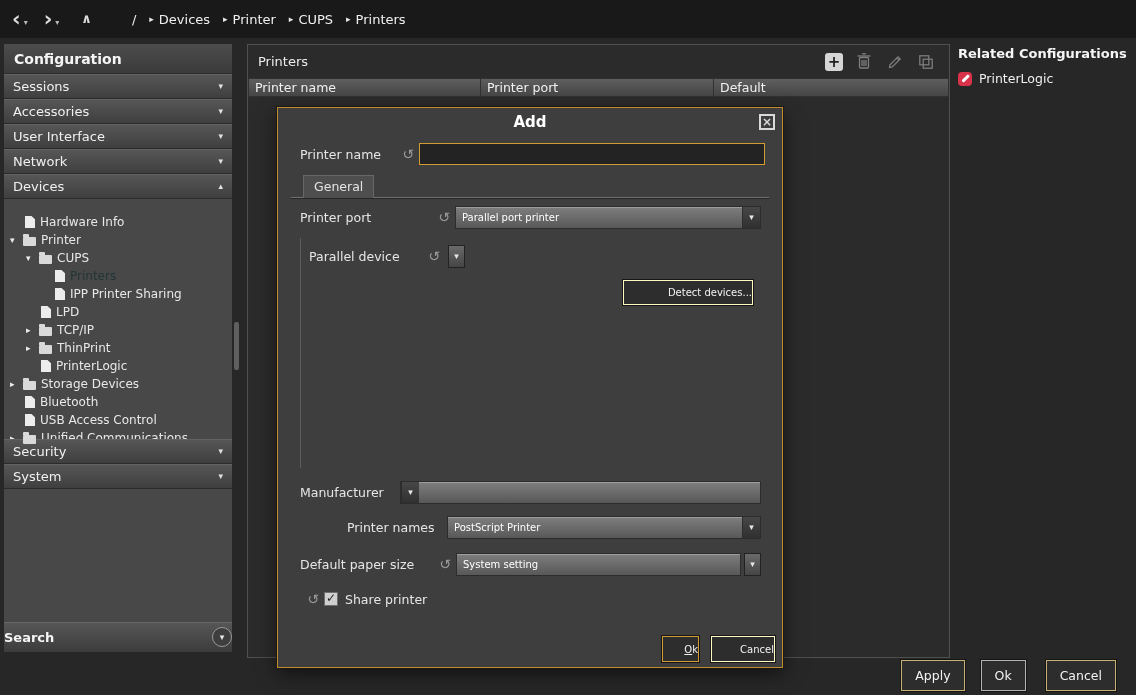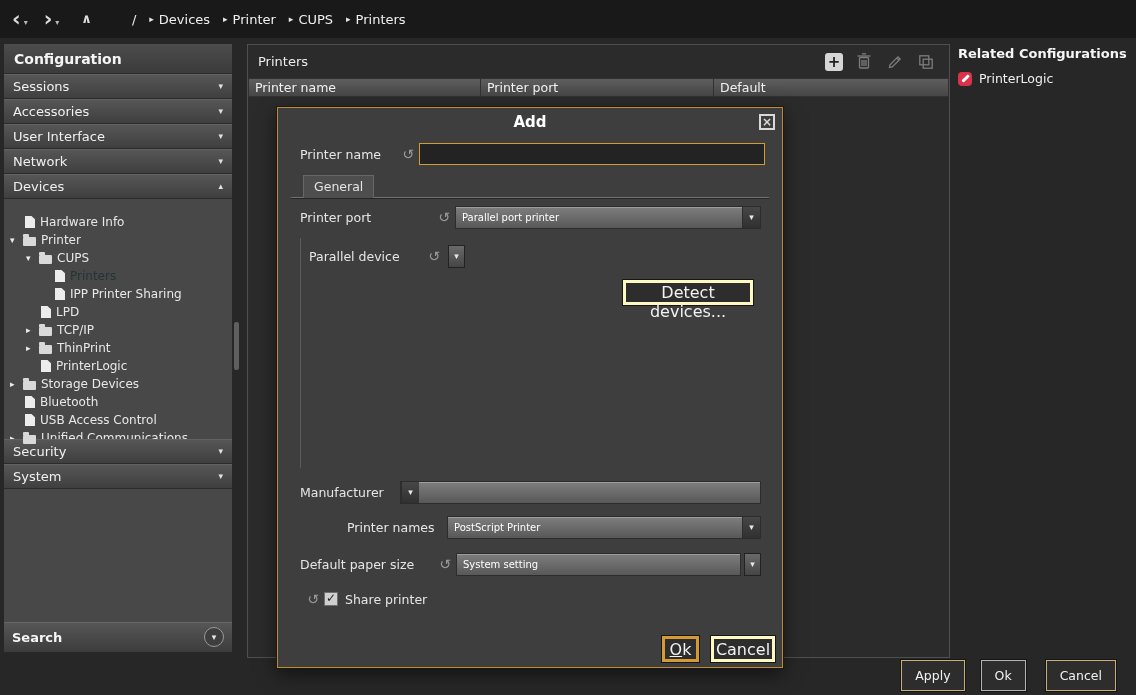--- a/index.html
+++ b/index.html
@@ -43,21 +43,21 @@
   .tree-row.selected .row-inner { background:#6cc4c2; color:#233434; }
   .caret-slot { width:13px; flex:0 0 13px; font-size:9px; color:#ededed; }
   .tree-label { margin-left:5px; font-size:12px; white-space:nowrap; }
   .icon-folder { width:13px; height:9px; background:#d9d9d9; border-radius:1px; position:relative; margin-top:3px; flex:0 0 13px; }
   .icon-folder::before { content:""; position:absolute; top:-3px; left:0; width:6px; height:3px;
     background:#d9d9d9; border-radius:1px 1px 0 0; }
   .icon-doc { width:10px; height:12px; background:#ececec; flex:0 0 10px; margin-left:2px;
     clip-path:polygon(0 0, 65% 0, 100% 28%, 100% 100%, 0 100%); }
   .sidebar-fill { flex:1; }
   .search-bar { height:30px; flex:0 0 30px; display:flex; align-items:center; justify-content:space-between;
-    padding:0 8px; font-size:13px; font-weight:bold; color:#f5f5f5;
+    padding:0 0; font-size:13px; font-weight:bold; color:#f5f5f5;
     background:linear-gradient(#575757,#3c3c3c); box-shadow:inset 0 1px 0 #666; cursor:pointer; }
   .search-toggle { width:20px; height:20px; border-radius:50%; background:#3e3e3e; border:1px solid #9a9a9a;
     display:flex; align-items:center; justify-content:center; font-size:9px; font-weight:normal; color:#e8e8e8; }
   .side-scrollbar { position:absolute; left:234px; top:44px; width:5px; height:608px; }
   .side-scrollbar .handle { position:absolute; top:278px; width:5px; height:48px; background:#5f5f5f; border-radius:2px; }
 
   
   .main-panel { position:absolute; left:247px; top:44px; width:703px; height:614px;
     border:1px solid #4f4f4f; background:#2b2b2b; }
   .panel-header { height:33px; display:flex; align-items:center; justify-content:space-between; padding:0 13px 0 10px; }
@@ -129,22 +129,22 @@
     background:linear-gradient(#7e7e7e,#585858); border:1px solid #2c2c2c;
     box-shadow:inset 0 1px 0 rgba(255,255,255,.25); }
   .combo-arrow-btn { width:17px; flex:0 0 17px; height:23px; margin-left:3px; cursor:pointer;
     background:linear-gradient(#6a6a6a,#454545); border:1px solid #222;
     display:flex; align-items:center; justify-content:center; color:#e8e8e8; font-size:9px; }
   .checkbox { width:14px; height:14px; flex:0 0 14px; background:#cfcfcf; border:1px solid #6e6e6e;
     position:relative; cursor:pointer; }
   .checkbox.checked::after { content:"✓"; position:absolute; left:1px; top:-2px;
     color:#1c1c1c; font-size:12px; font-weight:bold; }
 
-  .btn { display:inline-block; background:#2d2d2d; color:#f2f2f2; font-family:inherit; font-size:16px;
-    border:3px solid #fef9c3; box-shadow:0 0 0 1px #161616; cursor:pointer; }
+  .btn { display:inline-block; background:#2d2d2d; color:#f2f2f2; font-family:inherit; font-size:10px;
+    border:1px solid #fef9c3; box-shadow:0 0 0 1px #161616; cursor:pointer;text-align:right; }
   .ok-btn { width:37px; height:26px; border-color:#d49b35; }
   .ok-btn::first-letter { text-decoration:underline; }
   .cancel-btn { width:64px; height:26px; }
 
   
   .page-footer { position:absolute; right:20px; bottom:4px; display:flex; align-items:center; }
   .fbtn { height:31px; background:#2d2d2d; color:#f2f2f2; font-family:inherit; font-size:12.5px;
     border:1px solid #c8b070; box-shadow:0 0 0 1px #151515; padding:0 13px; cursor:pointer; }
   .fbtn.okb { border-color:#b3b3b3; margin:0 20px 0 16px; }
 </style>

